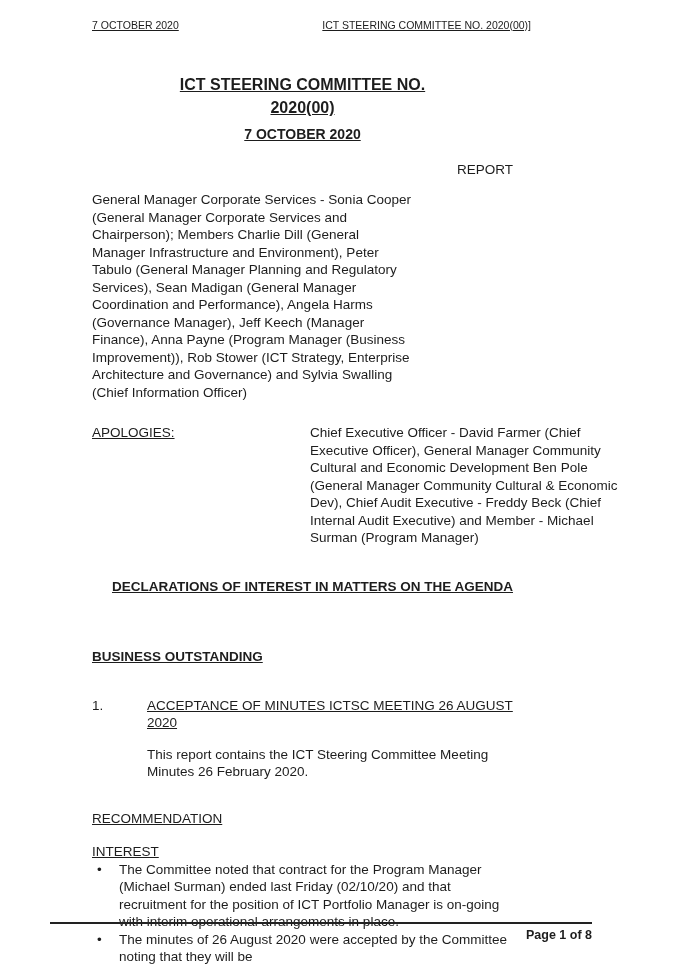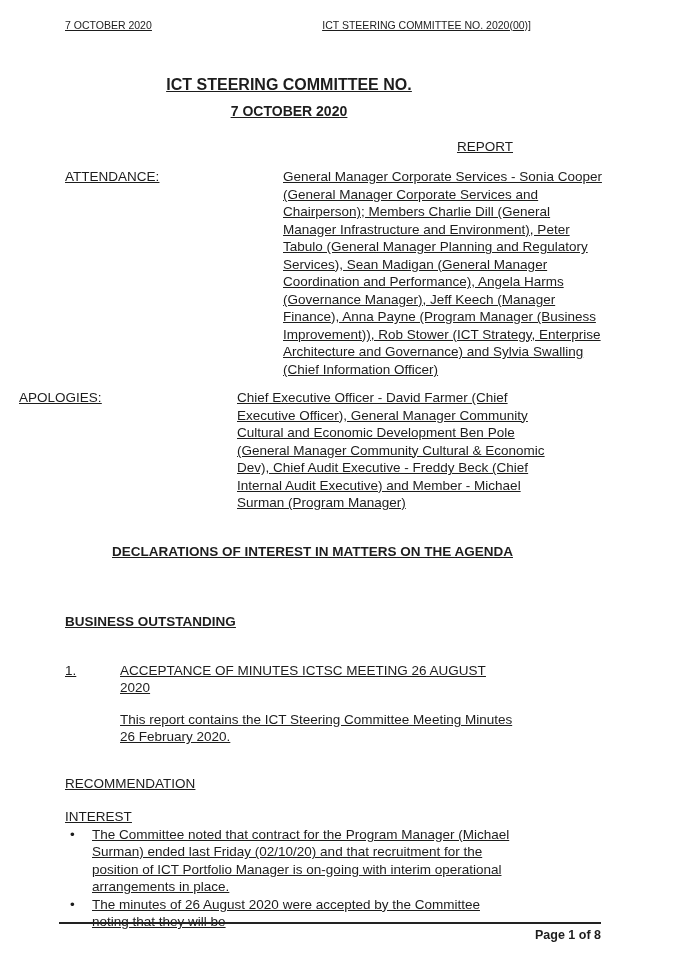--- a/index.html
+++ b/index.html
@@ -7,24 +7,23 @@
   body {
     width: 675px; height: 965px;
     font-family: "Liberation Sans", sans-serif;
     color: #1d1d1d;
     overflow: hidden;
   }
   .page {
     position: relative;
     width: 578px; height: 965px;
     background: #ffffff;
-    padding: 18px 65px 0 65px;
+    padding: 18px 65px 0 92px;
     font-size: 13.5px;
     line-height: 17.5px;
-    text-decoration: underline;
   }
   .underlined { text-decoration: underline; }
 
   
   .running-header {
     display: flex;
     justify-content: space-between;
     align-items: flex-start;
     font-size: 10.5px;
     line-height: 14px;
@@ -55,21 +54,21 @@
 
   
   .label-row { display: flex; }
   .label-row .row-label {
     width: 218px;
     flex: 0 0 218px;
     text-decoration: underline;
   }
   .label-row .row-content { width: 322px; flex: 0 0 322px; }
   .attendance-row { margin-top: 13px; }
-  .apologies-row  { margin-top: 11px; justify-content: center; }
+  .apologies-row  { margin-top: 23px; }
 
   
   .declarations-heading {
     margin-top: 31px;
     text-align: right;
     font-weight: bold;
     text-decoration: underline;
   }
   .business-heading {
     margin-top: 53px;
@@ -95,21 +94,21 @@
   ul.minutes-list li::before {
     content: "\2022";
     position: absolute;
     left: 5px;
     top: 0;
   }
 
   
   .page-footer {
     position: absolute;
-    left: 59px;
+    left: 50px;
     top: 922px;
     width: 542px;
     border-top: 2px solid #222222;
     padding-top: 3px;
     text-align: right;
     font-weight: bold;
     font-size: 12.5px;
   }
 </style>
 </head>
@@ -117,28 +116,28 @@
 
 <div class="page">
 
   <div class="running-header">
     <span class="underlined">7 OCTOBER 2020</span>
     <span class="underlined">ICT STEERING COMMITTEE NO. 2020(00)]</span>
   </div>
 
   <div class="doc-title">
     <div><span>ICT STEERING COMMITTEE NO.</span></div>
+    <div><span>2020(00)</span></div>
   </div>
 
   <div class="doc-date">7 OCTOBER 2020</div>
 
   <div class="doc-report">REPORT</div>
 
   <div class="label-row attendance-row">
-    <div class="row-label">ATTENDANCE:</div>
     <div class="row-content">General Manager Corporate Services - Sonia Cooper (General Manager Corporate Services and Chairperson); Members Charlie Dill (General Manager Infrastructure and Environment), Peter Tabulo (General Manager Planning and Regulatory Services), Sean Madigan (General Manager Coordination and Performance), Angela Harms (Governance Manager), Jeff Keech (Manager Finance), Anna Payne (Program Manager (Business Improvement)), Rob Stower (ICT Strategy, Enterprise Architecture and Governance) and Sylvia Swalling (Chief Information Officer)</div>
   </div>
 
   <div class="label-row apologies-row">
     <div class="row-label">APOLOGIES:</div>
     <div class="row-content">Chief Executive Officer - David Farmer (Chief Executive Officer), General Manager Community Cultural and Economic Development Ben Pole (General Manager Community Cultural &amp; Economic Dev), Chief Audit Executive - Freddy Beck (Chief Internal Audit Executive) and Member - Michael Surman (Program Manager)</div>
   </div>
 
   <div class="declarations-heading">DECLARATIONS OF INTEREST IN MATTERS ON THE AGENDA</div>
 

